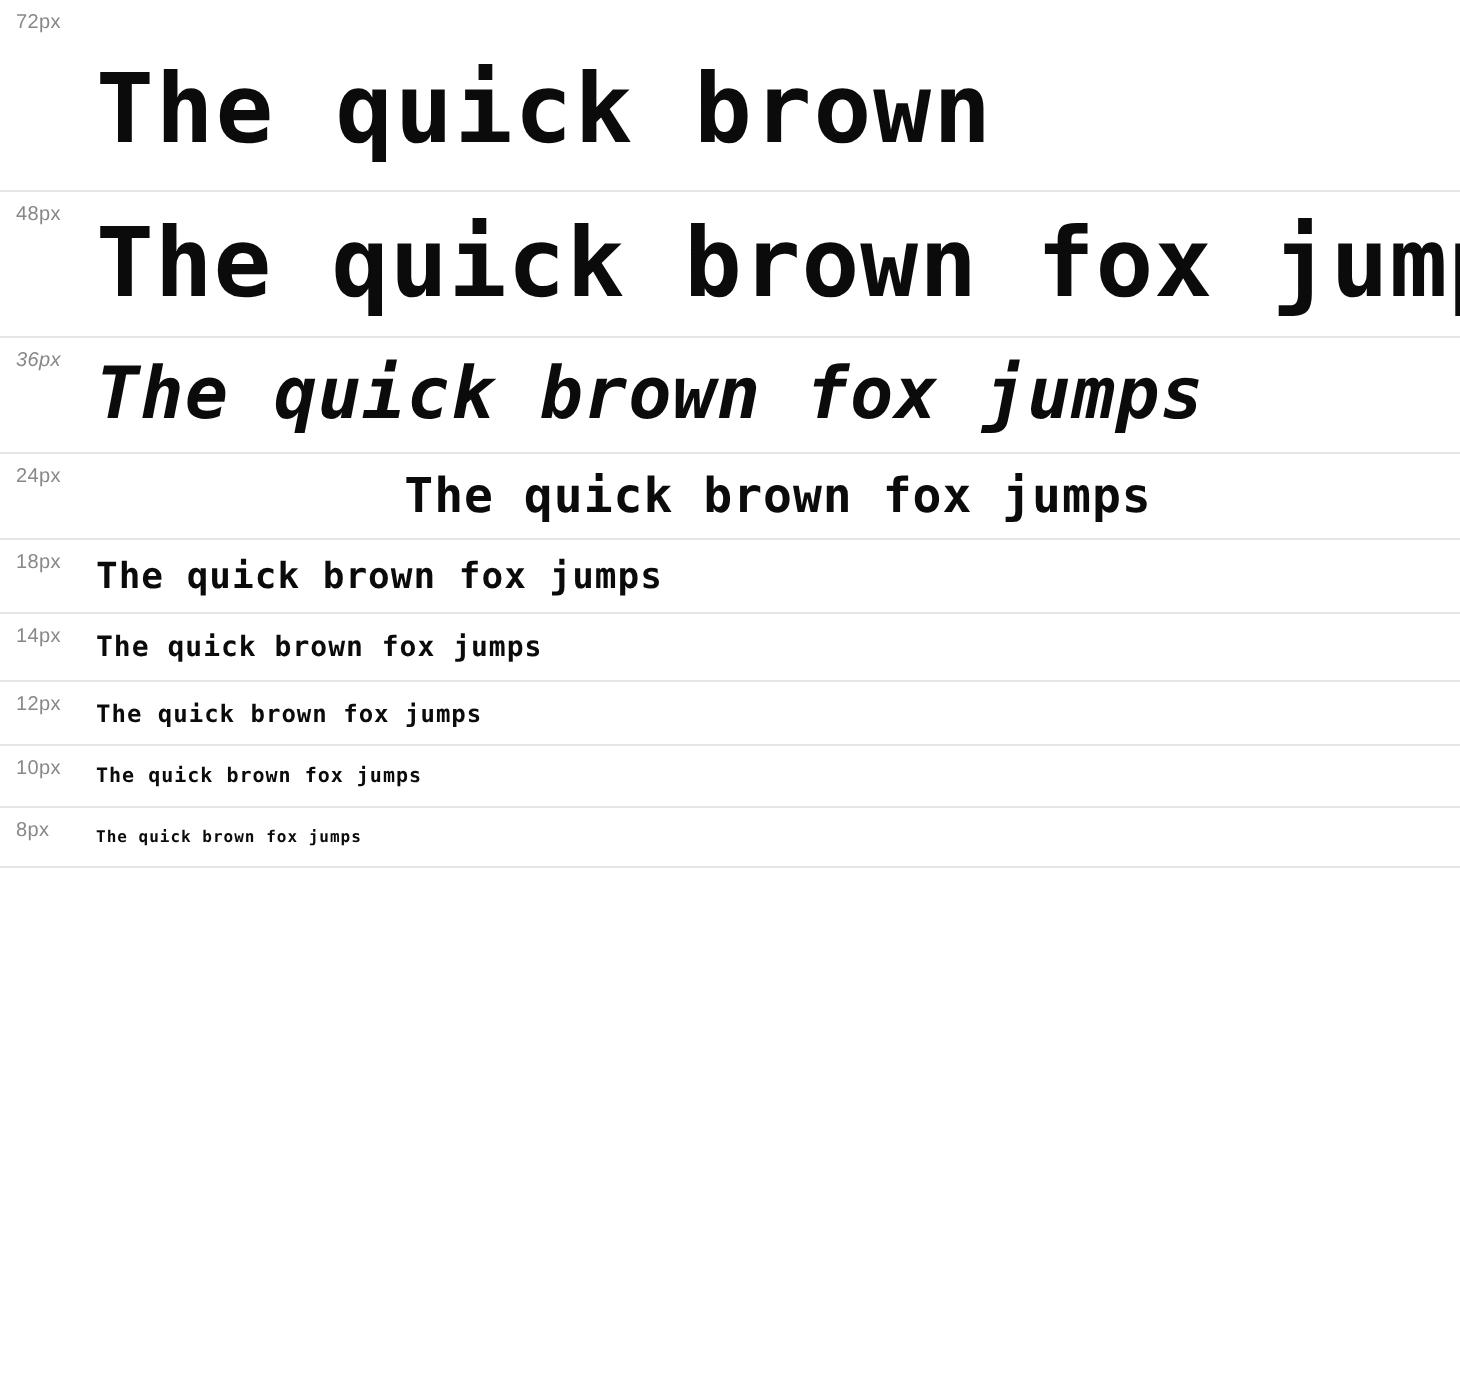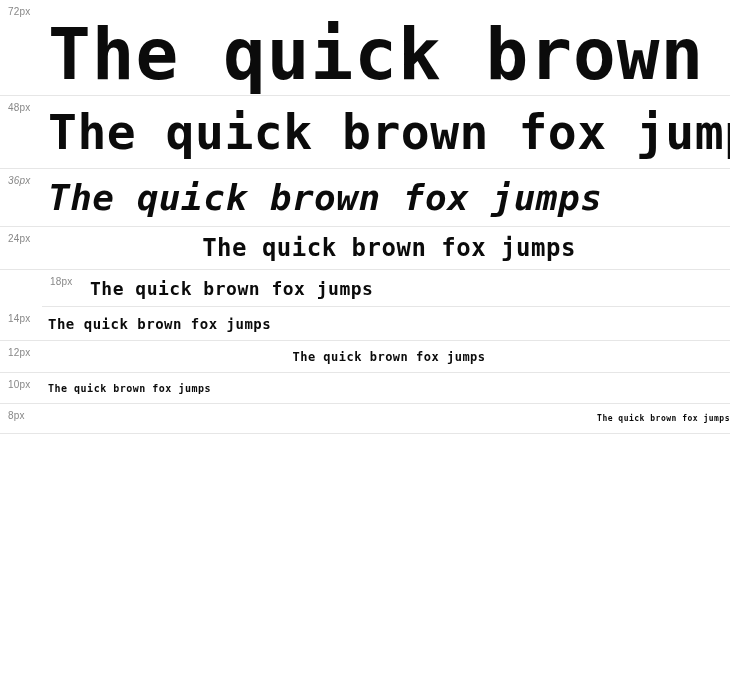--- a/index.html
+++ b/index.html
@@ -42,36 +42,36 @@
     margin-left: 48px;
     font-family: "DejaVu Sans Mono", monospace;
     font-weight: bold;
     color: #0b0b0b;
     white-space: nowrap;
     overflow: hidden;
     letter-spacing: 0.5px;
   }
   
   .r0 { height: 96px; }
-  .r0 .sample { font-size: 71px; line-height: 110px; letter-spacing: 1px; }
+  .r0 .sample { font-size: 48px; line-height: 110px; letter-spacing: 1px; }
   .r1 { height: 73px; }
   .r1 .sample { font-size: 48px; line-height: 73px; }
   .r2 { height: 58px; font-style: italic; }
   .r2 .sample { font-size: 36px; line-height: 58px; }
   .r3 { height: 43px; text-align: center; }
   .r3 .sample { font-size: 24px; line-height: 43px; }
-  .r4 { height: 37px; margin-left: 42px; }
+  .r4 { height: 37px; }
   .r4 .sample { font-size: 18px; line-height: 37px; }
   .r5 { height: 34px; }
   .r5 .sample { font-size: 14px; line-height: 34px; }
-  .r6 { height: 32px; text-align: center; }
+  .r6 { height: 32px; }
   .r6 .sample { font-size: 12px; line-height: 32px; }
   .r7 { height: 31px; }
   .r7 .sample { font-size: 10px; line-height: 31px; }
-  .r8 { height: 30px; text-align: right; }
+  .r8 { height: 30px; }
   .r8 .sample { font-size: 8px; line-height: 30px; }
 
   .spacer { height: 260px; }
 </style>
 </head>
 <body>
 
 <div class="specimen">
 
   <div class="row r0">

